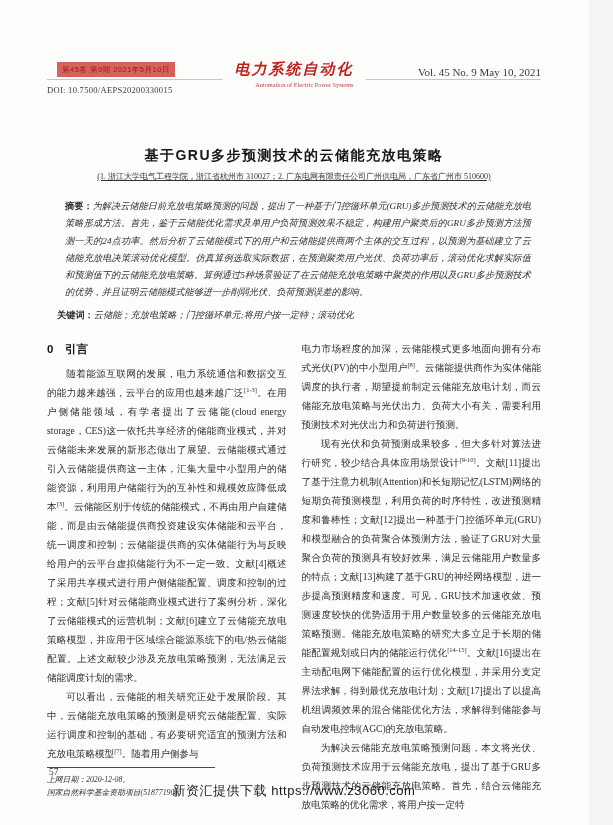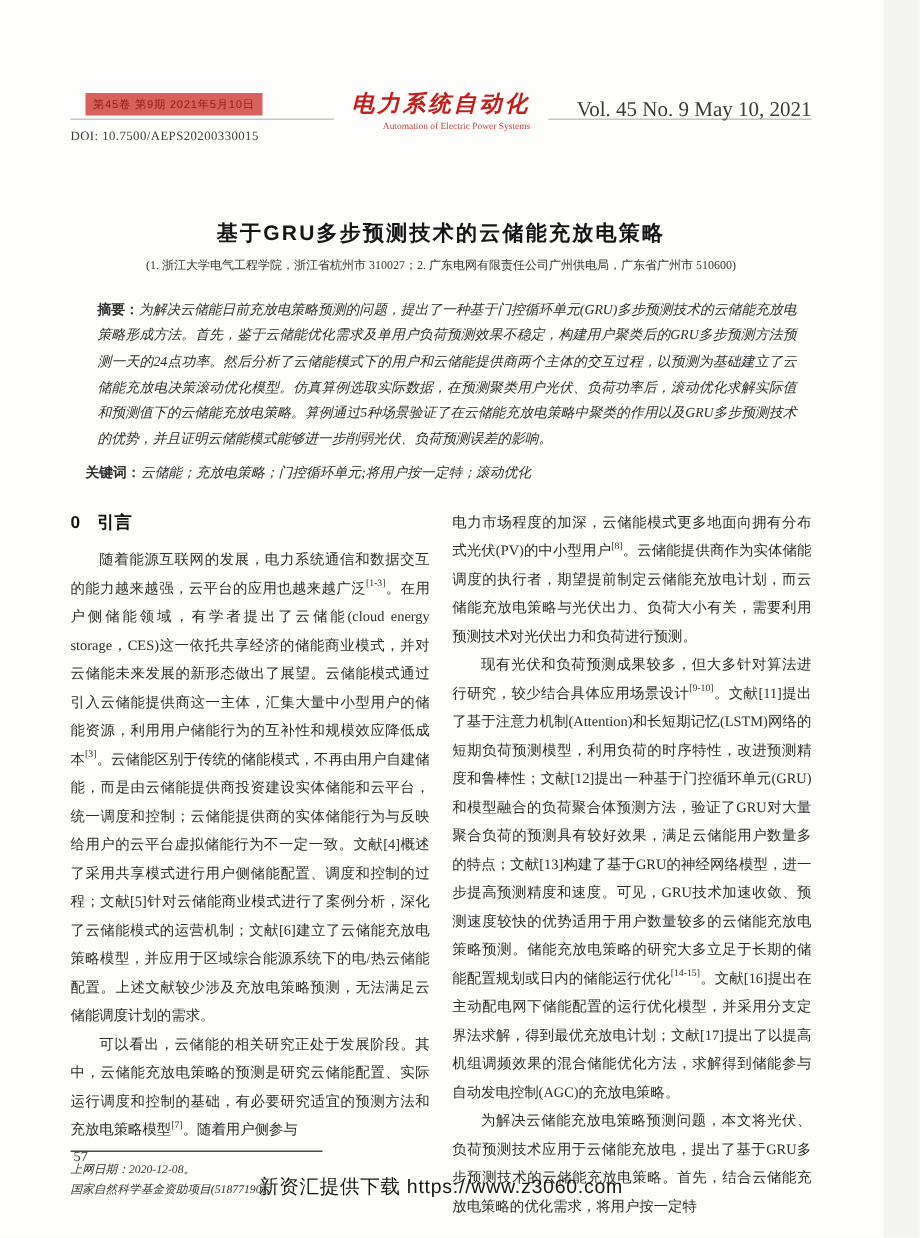--- a/index.html
+++ b/index.html
@@ -7,26 +7,26 @@
   .page{position:relative;width:589px;height:825px;background:#fdfdfc;overflow:hidden;box-sizing:border-box;padding:62px 48px 0 47px;color:#2c2c2c;}
 
   
   .header{position:relative;height:38px;}
   .header-rule{position:absolute;top:17px;left:0;right:0;border-top:1px solid #c6c6c6;}
   .issue-box{position:absolute;top:0;left:10px;background:#d8625b;color:#8e1d16;font-size:7.5px;letter-spacing:.5px;padding:2.5px 5px;font-family:"Liberation Sans",sans-serif;}
   .doi{position:absolute;top:23px;left:0;font-size:8.5px;color:#3a3a3a;letter-spacing:.3px;}
   .logo{position:absolute;top:-2px;left:50%;transform:translateX(-50%);z-index:2;background:#fdfdfc;padding:0 12px;text-align:right;}
   .logo-cn{font-size:15px;font-weight:bold;font-style:italic;color:#c11f1c;letter-spacing:2px;white-space:nowrap;font-family:"Liberation Serif",serif;}
   .logo-en{font-size:6.3px;color:#c0423d;margin-top:1.5px;white-space:nowrap;}
-  .vol-en{position:absolute;top:4px;right:0;font-size:14px;color:#3a3a3a;}
+  .vol-en{position:absolute;top:4px;right:0;font-size:11px;color:#3a3a3a;}
 
   
   .title{margin-top:47px;text-align:center;font-size:14px;font-weight:bold;color:#151515;letter-spacing:1.5px;font-family:"Liberation Sans","DejaVu Sans",sans-serif;}
   .authors{margin-top:15px;text-align:center;font-size:10.5px;color:#222;letter-spacing:.5px;}
-  .affil{margin-top:6px;text-align:center;font-size:8px;color:#333;}
+  .affil{margin-top:6px;text-align:center;font-size:8px;color:#333;text-decoration:underline;}
 
   
   .abstract{margin:16px 10px 0 18px;font-size:9.2px;line-height:17.3px;text-align:justify;color:#2e2e2e;font-style:italic;}
   .abstract .lbl,.keywords .lbl{font-style:normal;font-weight:bold;font-family:"Liberation Sans",sans-serif;font-size:9.2px;}
   .keywords{margin:5px 10px 0 10px;font-size:9.2px;line-height:16px;font-style:italic;color:#2e2e2e;}
 
   
   .cols{margin-top:16px;display:flex;gap:15px;height:414px;}
   .col{width:251px;font-size:9.6px;line-height:19px;text-align:justify;color:#2d2d2d;}
   .col-left{display:flex;flex-direction:column;}

